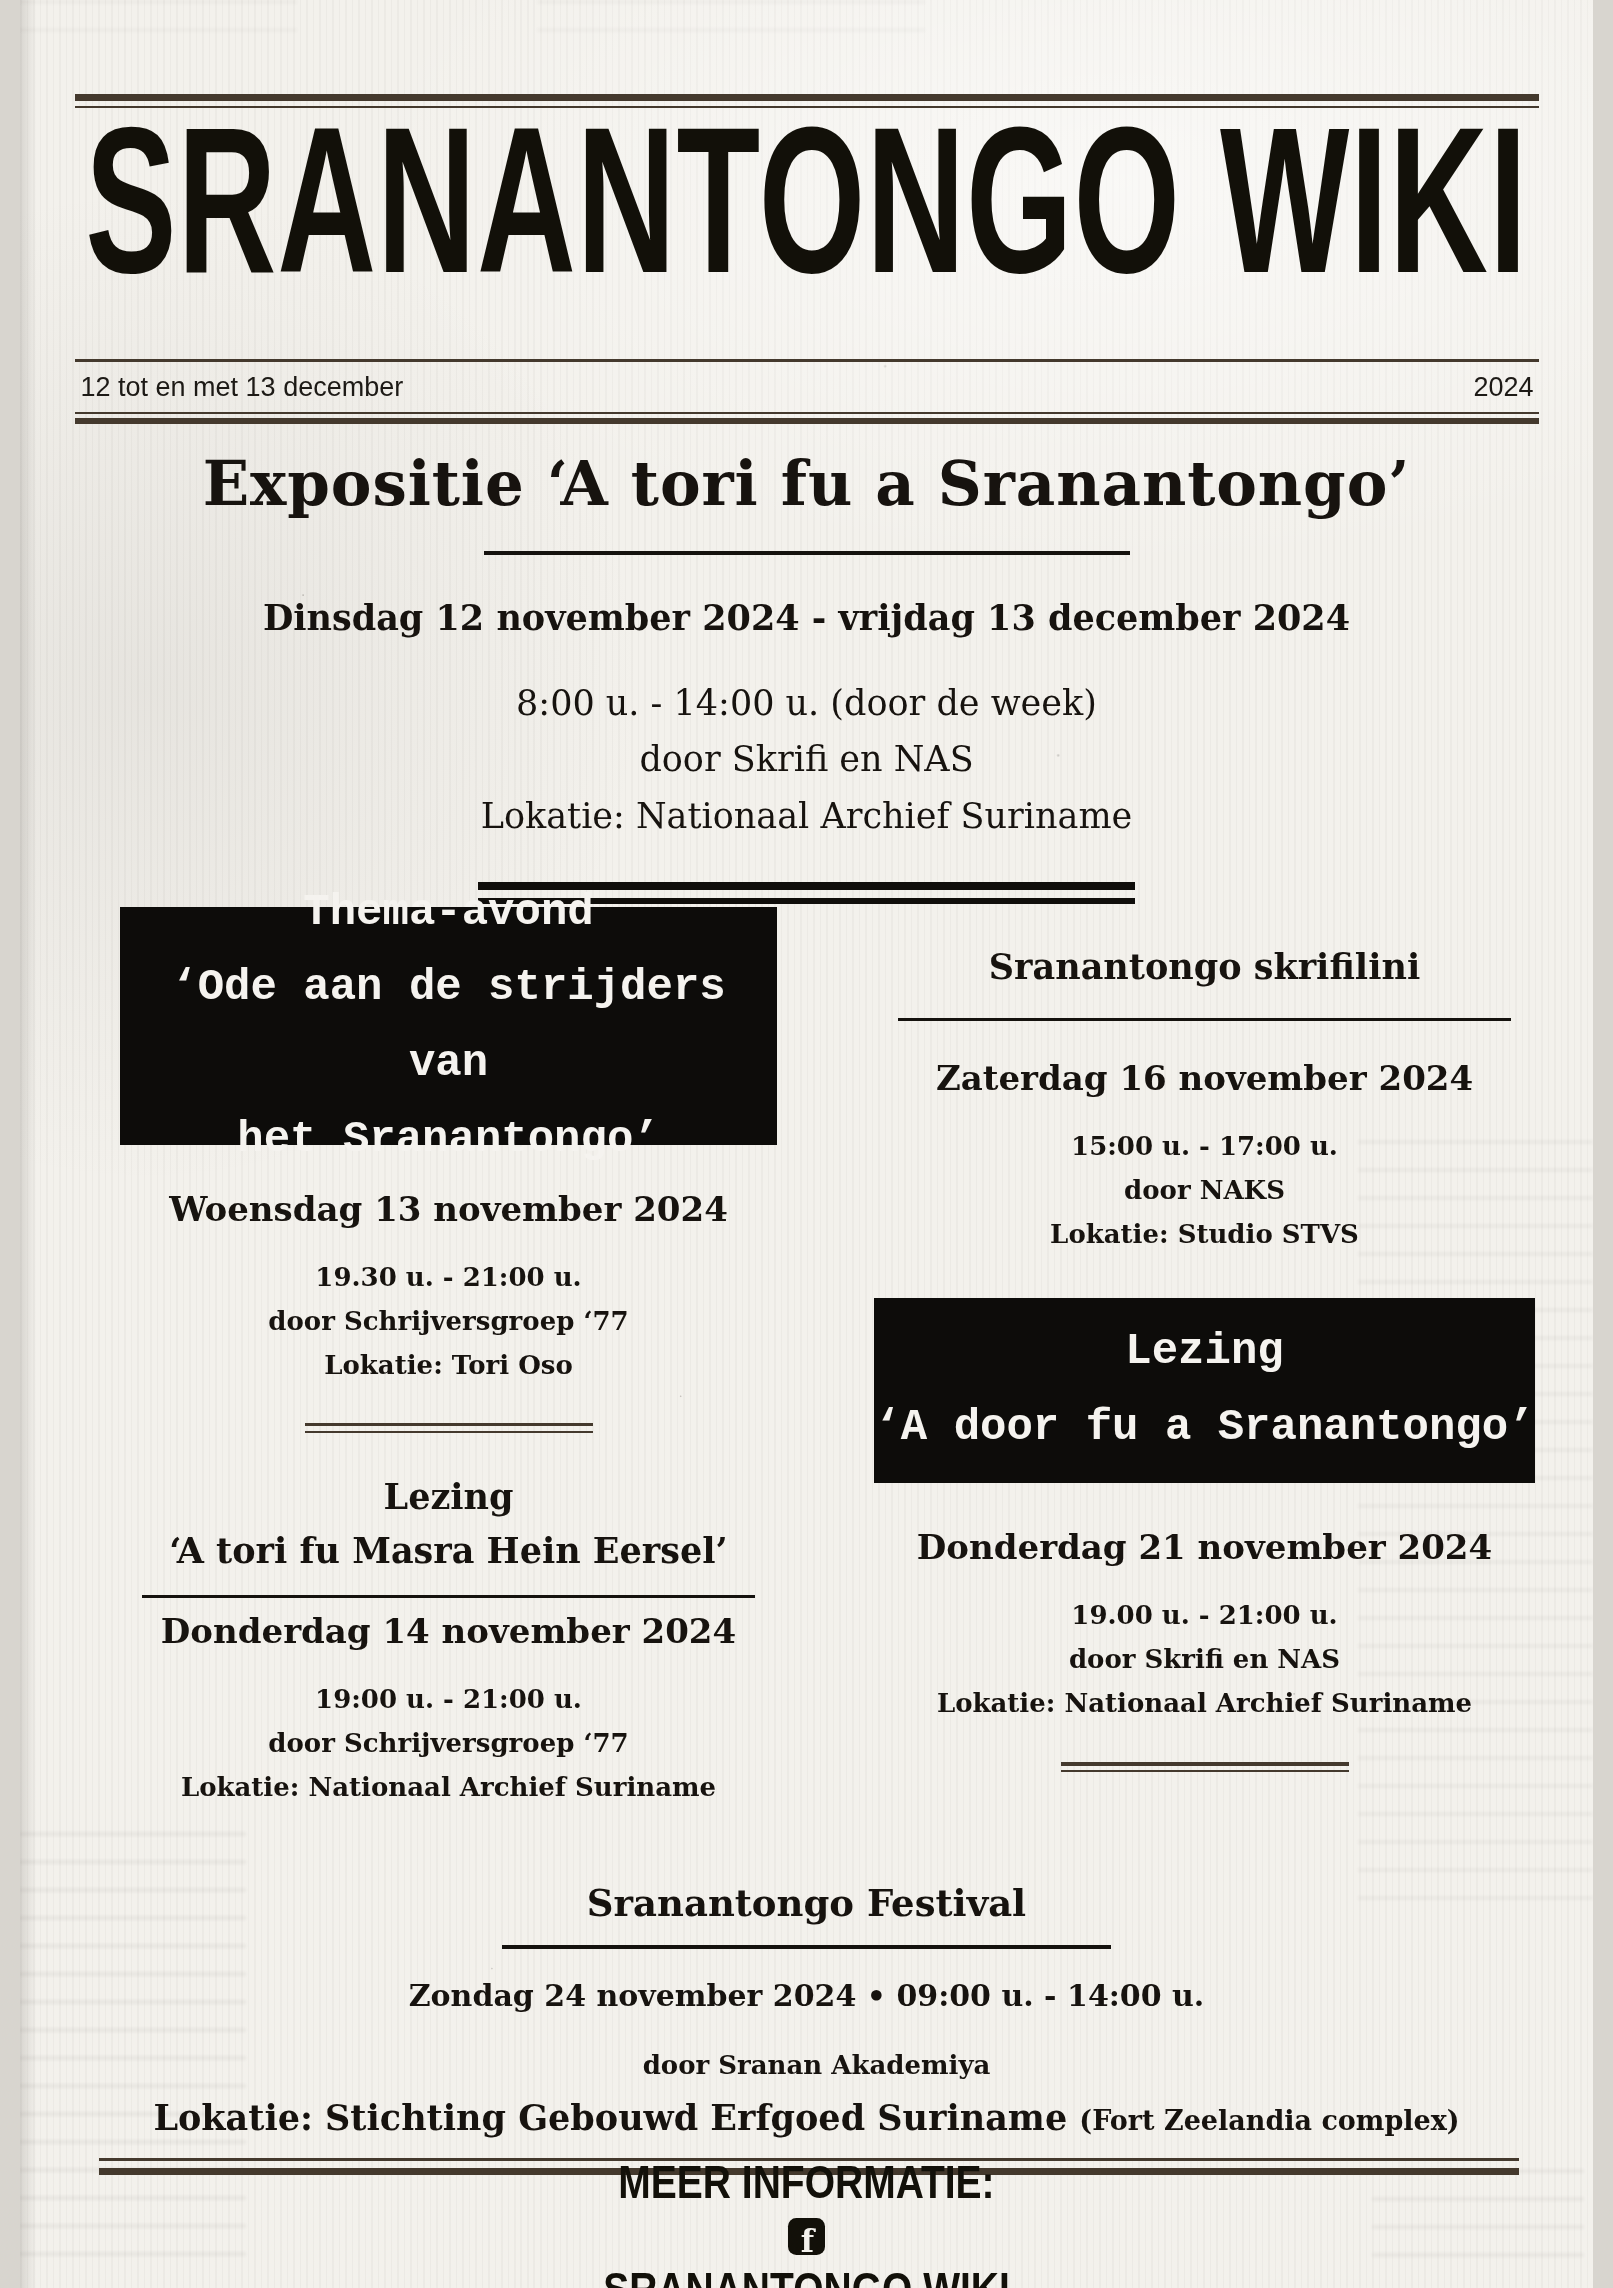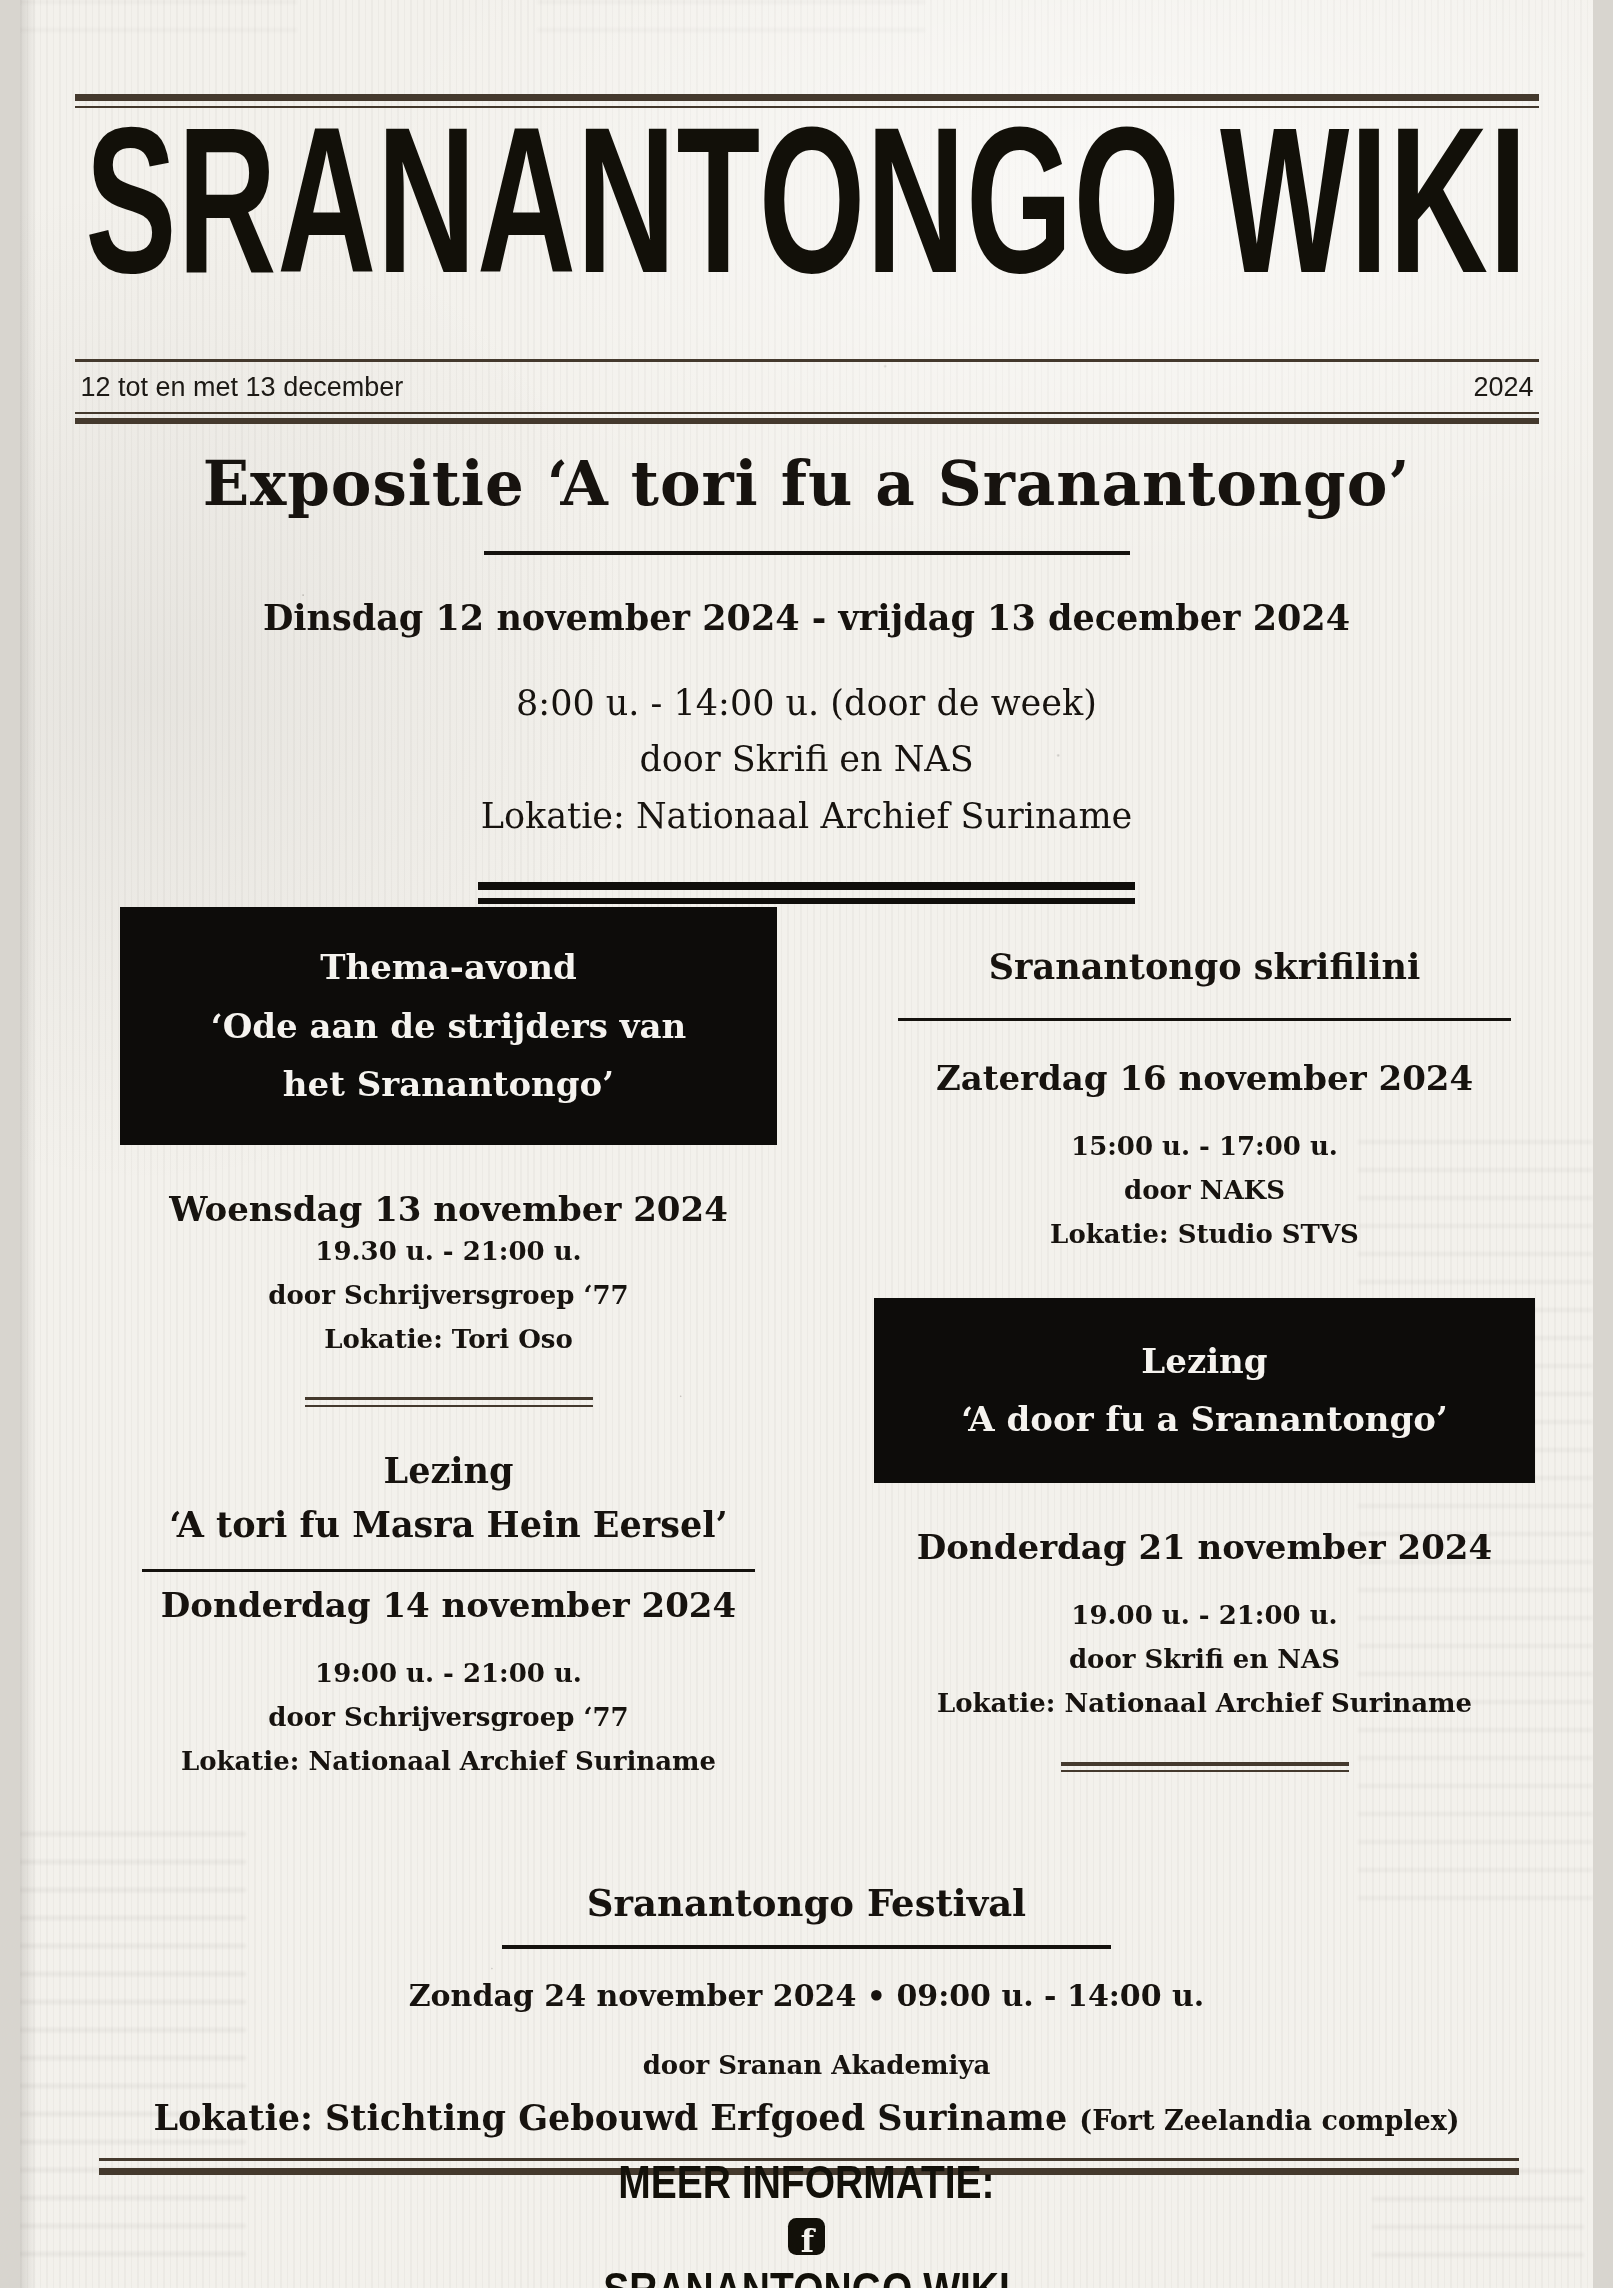--- a/index.html
+++ b/index.html
@@ -85,21 +85,21 @@
 
   
   .col{position:absolute;width:749px;text-align:center;font-weight:bold;}
   .col-left{left:54px;top:907px;}
   .col-right{left:810px;top:940px;}
 
   .blackbox{
     background:#0d0c0a;color:#f5f3ef;
     margin:0 auto;
     display:flex;flex-direction:column;justify-content:center;
-    font-size:34px;line-height:1.72;
+    font-size:44px;line-height:1.72;font-family:Liberation Mono, monospace;
   }
   .blackbox.left-box{width:657px;height:238px;}
   .blackbox.right-box{width:661px;height:185px;}
 
   .ev-date{font-size:34px;}
   .ev-lines{font-size:26px;line-height:1.70;}
 
   .mini-dbl{width:288px;margin:0 auto;}
   .mini-dbl .a{height:3.7px;background:#44392d;}
   .mini-dbl .b{height:1.8px;background:#44392d;margin-top:4.6px;}
@@ -178,21 +178,21 @@
     </div>
   </div>
 
   <div class="col col-left">
     <div class="blackbox left-box">
       <div>Thema-avond</div>
       <div>‘Ode aan de strijders van</div>
       <div>het Sranantongo’</div>
     </div>
     <div class="ev-date" style="margin-top:44px;">Woensdag 13 november 2024</div>
-    <div class="ev-lines" style="">
+    <div class="ev-lines" style="margin-top:26px;">
       <div>19.30 u. - 21:00 u.</div>
       <div>door Schrijversgroep ‘77</div>
       <div>Lokatie: Tori Oso</div>
     </div>
     <div class="mini-dbl" style="margin-top:35px;">
       <div class="a"></div>
         <div class="b"></div>
     </div>
     <div class="sub-title" style="margin-top:37px;">
       <div>Lezing</div>

